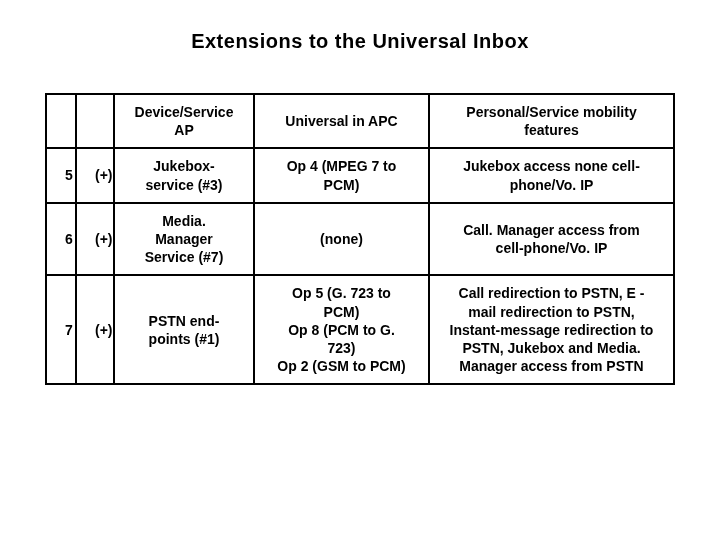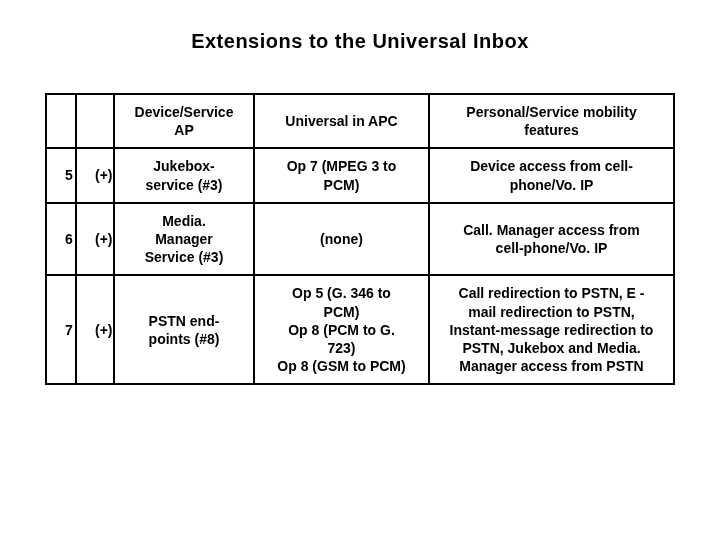--- a/index.html
+++ b/index.html
@@ -61,38 +61,38 @@
       <th>Universal in APC</th>
       <th>Personal/Service mobility features</th>
     </tr>
   </thead>
   <tbody>
     <tr>
       <td>5</td>
       <td>(+)</td>
       <td>Jukebox-service (#3)</td>
       <td>
-          <span class="opline">Op 7 (MPEG 3 to PCM)</span>
+          <span class="opline">Op 4 (MPEG 7 to PCM)</span>
         </td>
-      <td>Device access from cell-phone/Vo. IP</td>
+      <td>Jukebox access none cell-phone/Vo. IP</td>
     </tr>
     <tr>
       <td>6</td>
       <td>(+)</td>
-      <td>Media. Manager Service (#3)</td>
+      <td>Media. Manager Service (#7)</td>
       <td>
           <span class="opline">(none)</span>
         </td>
       <td>Call. Manager access from cell-phone/Vo. IP</td>
     </tr>
     <tr>
       <td>7</td>
       <td>(+)</td>
-      <td>PSTN end-points (#8)</td>
+      <td>PSTN end-points (#1)</td>
       <td>
-          <span class="opline">Op 5 (G. 346 to PCM)</span>
+          <span class="opline">Op 5 (G. 723 to PCM)</span>
           <span class="opline">Op 8 (PCM to G. 723)</span>
-          <span class="opline">Op 8 (GSM to PCM)</span>
+          <span class="opline">Op 2 (GSM to PCM)</span>
         </td>
       <td>Call redirection to PSTN, E -mail redirection to PSTN, Instant-message redirection to PSTN, Jukebox and Media. Manager access from PSTN</td>
     </tr>
   </tbody>
 </table>
 
 </body></html>

